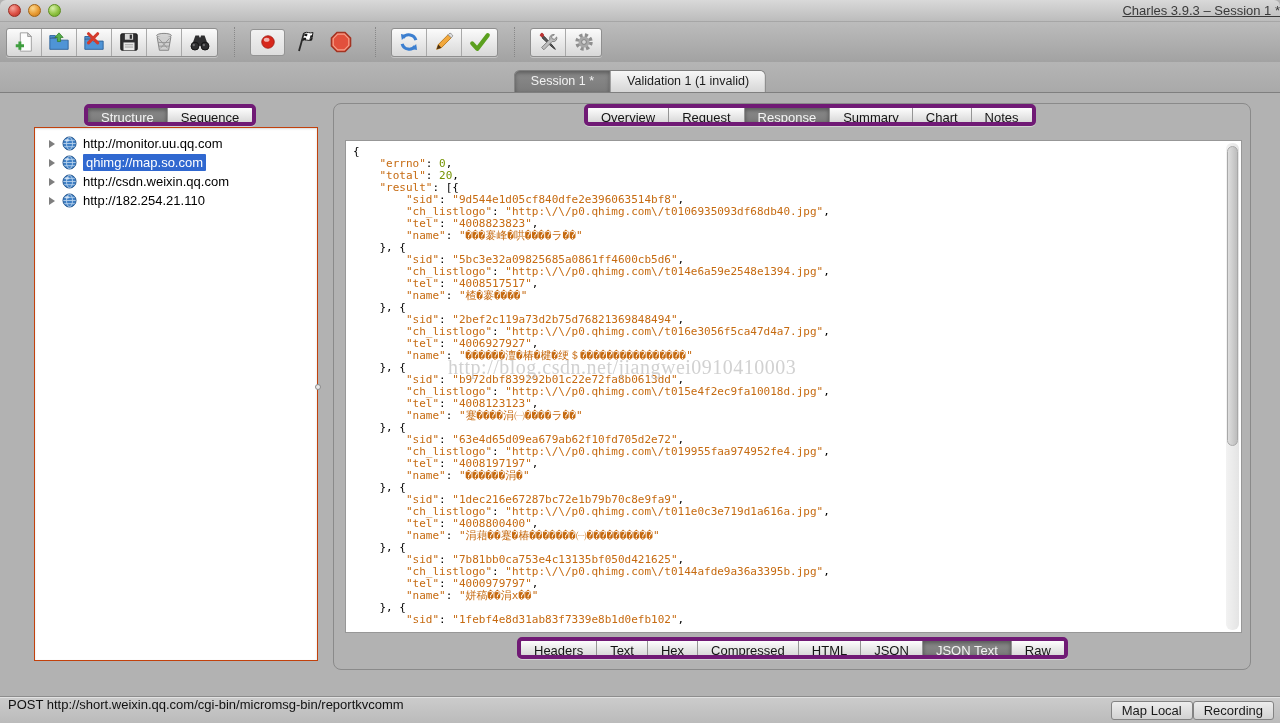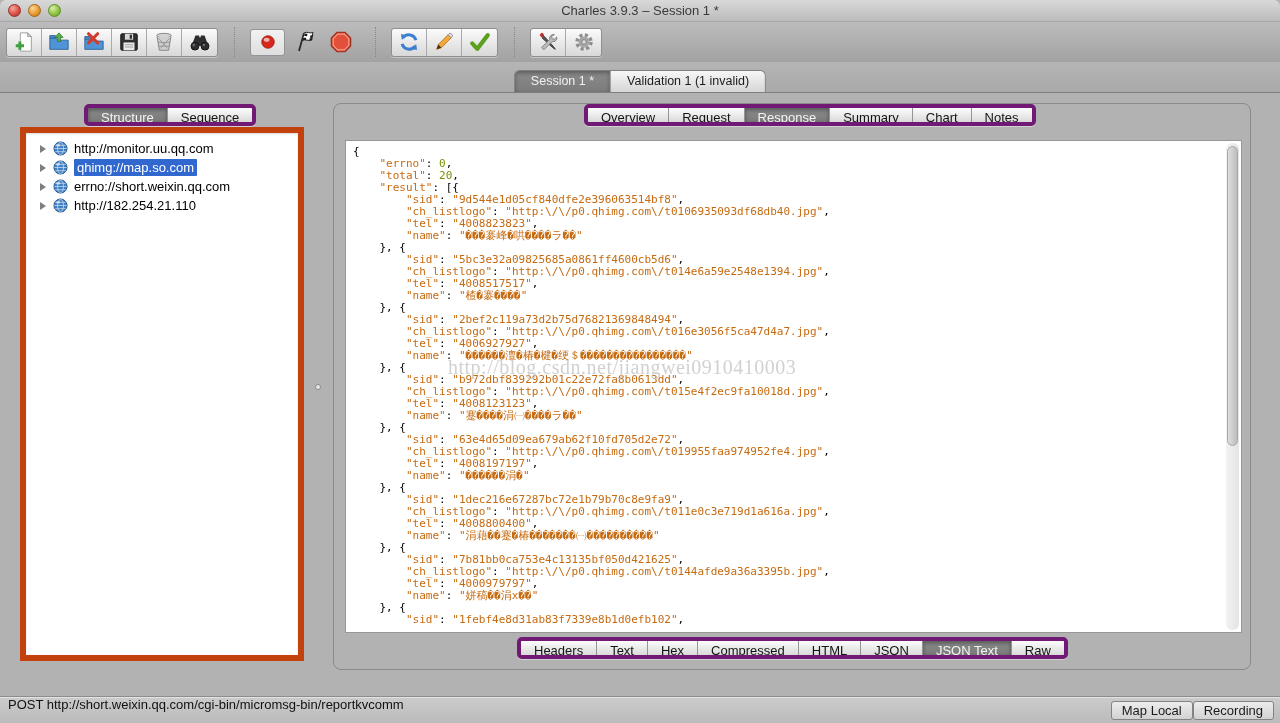--- a/index.html
+++ b/index.html
@@ -3,22 +3,22 @@
 <meta charset="utf-8">
 <style>
   * { margin:0; padding:0; box-sizing:border-box; }
   html,body { width:1280px; height:723px; overflow:hidden; }
   body { font-family:"Liberation Sans", sans-serif; background:#b2b2b2; position:relative; }
 
   
   .titlebar { position:absolute; left:0; top:0; width:1280px; height:22px;
     background:linear-gradient(#d9d9d9,#bcbcbc); border-bottom:1px solid #a6a6a6;
     border-radius:6px 6px 0 0; }
-  .title-text { position:absolute; left:0; right:0; top:3px; text-align:center;
-    font-size:13px; color:#3a3a3a; }
+  .title-text { position:absolute; left:0; right:0; top:3px; text-align:right;
+    font-size:13px; color:#3a3a3a;text-decoration:underline; }
   .lights { position:absolute; left:8px; top:4px; display:flex; gap:7px; }
   .light { width:13px; height:13px; border-radius:50%; }
   .light.red    { background:radial-gradient(circle at 35% 30%, #f5a79e, #dd5146 55%, #ad3026); border:1px solid #992c22; }
   .light.yellow { background:radial-gradient(circle at 35% 30%, #fbd88f, #e99b33 55%, #bd741c); border:1px solid #a36413; }
   .light.green  { background:radial-gradient(circle at 35% 30%, #d8efaa, #90c343 55%, #649d24; ); border:1px solid #5d8f1f; background:radial-gradient(circle at 35% 30%, #d8efaa, #90c343 55%, #649d24); }
 
   .toolbar { position:absolute; left:0; top:22px; width:1280px; height:40px;
     background:linear-gradient(#bcbcbc,#a2a2a2); display:flex; align-items:center; padding-left:6px; }
   .tgroup { display:flex; border:1px solid #8f8f8f; border-radius:3px; overflow:hidden;
     background:linear-gradient(#fbfbfb,#d8d8d8); box-shadow:0 1px 0 rgba(255,255,255,.35); }
@@ -45,22 +45,22 @@
   .seg { position:absolute; display:flex; border:4px solid #701a75; border-radius:5px;
     overflow:hidden; box-shadow:0 1px 0 rgba(255,255,255,.4); height:22px;text-decoration:underline; }
   .seg .tab { height:100%; line-height:20px; padding:0 13px; font-size:13px; color:#141414;
     background:linear-gradient(#fdfdfd,#d9d9d9); border-right:1px solid #949494; white-space:nowrap; }
   .seg .tab:last-child { border-right:none; }
   .seg .tab.sel { background:linear-gradient(#8c8c8c,#7a7a7a); color:#f4f4f4;
     box-shadow:inset 0 2px 4px rgba(0,0,0,.4); }
 
   
   .sidebar-seg { left:84px; top:104px; }
-  .sidebar-panel { position:absolute; left:20px; top:127px; width:284px; height:534px;
-    background:#ffffff; border:6px solid #c2410c; box-shadow:inset 0 1px 2px rgba(0,0,0,.15); padding-top:6px; }
+  .sidebar-panel { position:absolute; left:34px; top:127px; width:284px; height:534px;
+    background:#ffffff; border:1px solid #c2410c; box-shadow:inset 0 1px 2px rgba(0,0,0,.15); padding-top:6px; }
   .tree-row { height:19px; display:flex; align-items:center; padding-left:14px; font-size:13px; color:#000; }
   .tri { width:0; height:0; border-left:6px solid #7e7e7e; border-top:4px solid transparent;
     border-bottom:4px solid transparent; margin-right:7px; }
   .globe { margin-right:6px; flex:0 0 auto; }
   .tree-label { white-space:nowrap; }
   .tree-row.sel .tree-label { background:#3068d0; color:#ffffff; padding:1px 3px; border-radius:1px; }
 
   .splitter-dot { position:absolute; left:315px; top:384px; width:6px; height:6px; border-radius:50%;
     background:#e8e8e8; border:1px solid #8a8a8a; }
 
@@ -299,21 +299,21 @@
   <div class="tree-row">
     <span class="tri"></span>
     <span class="globe">
       <svg width="15" height="15" viewBox="0 0 16 16">
           <circle cx="8" cy="8" r="7" fill="#3f7fc4" stroke="#2a5a8f"></circle>
           <ellipse cx="8" cy="8" rx="3.2" ry="6.6" fill="none" stroke="#bcd6ee" stroke-width=".9"></ellipse>
           <path d="M1.4 8h13.2M2.4 4.6h11.2M2.4 11.4h11.2" stroke="#bcd6ee" stroke-width=".9" fill="none"></path>
           <ellipse cx="5.6" cy="4.6" rx="2.4" ry="1.4" fill="#ffffff" opacity=".5"></ellipse>
         </svg>
     </span>
-    <span class="tree-label">errno://short.weixin.qq.com</span>
+    <span class="tree-label">http://csdn.weixin.qq.com</span>
   </div>
   <div class="tree-row">
     <span class="tri"></span>
     <span class="globe">
       <svg width="15" height="15" viewBox="0 0 16 16">
           <circle cx="8" cy="8" r="7" fill="#3f7fc4" stroke="#2a5a8f"></circle>
           <ellipse cx="8" cy="8" rx="3.2" ry="6.6" fill="none" stroke="#bcd6ee" stroke-width=".9"></ellipse>
           <path d="M1.4 8h13.2M2.4 4.6h11.2M2.4 11.4h11.2" stroke="#bcd6ee" stroke-width=".9" fill="none"></path>
           <ellipse cx="5.6" cy="4.6" rx="2.4" ry="1.4" fill="#ffffff" opacity=".5"></ellipse>
         </svg>

